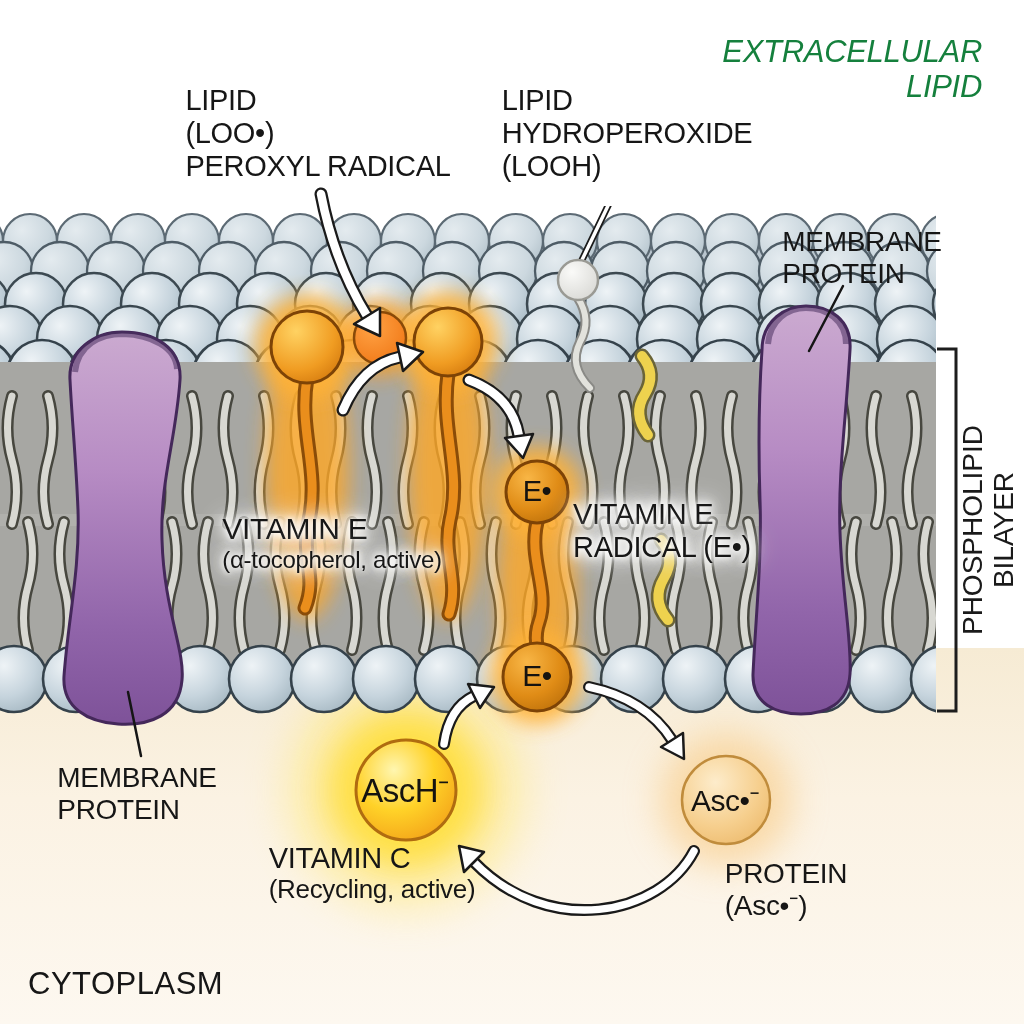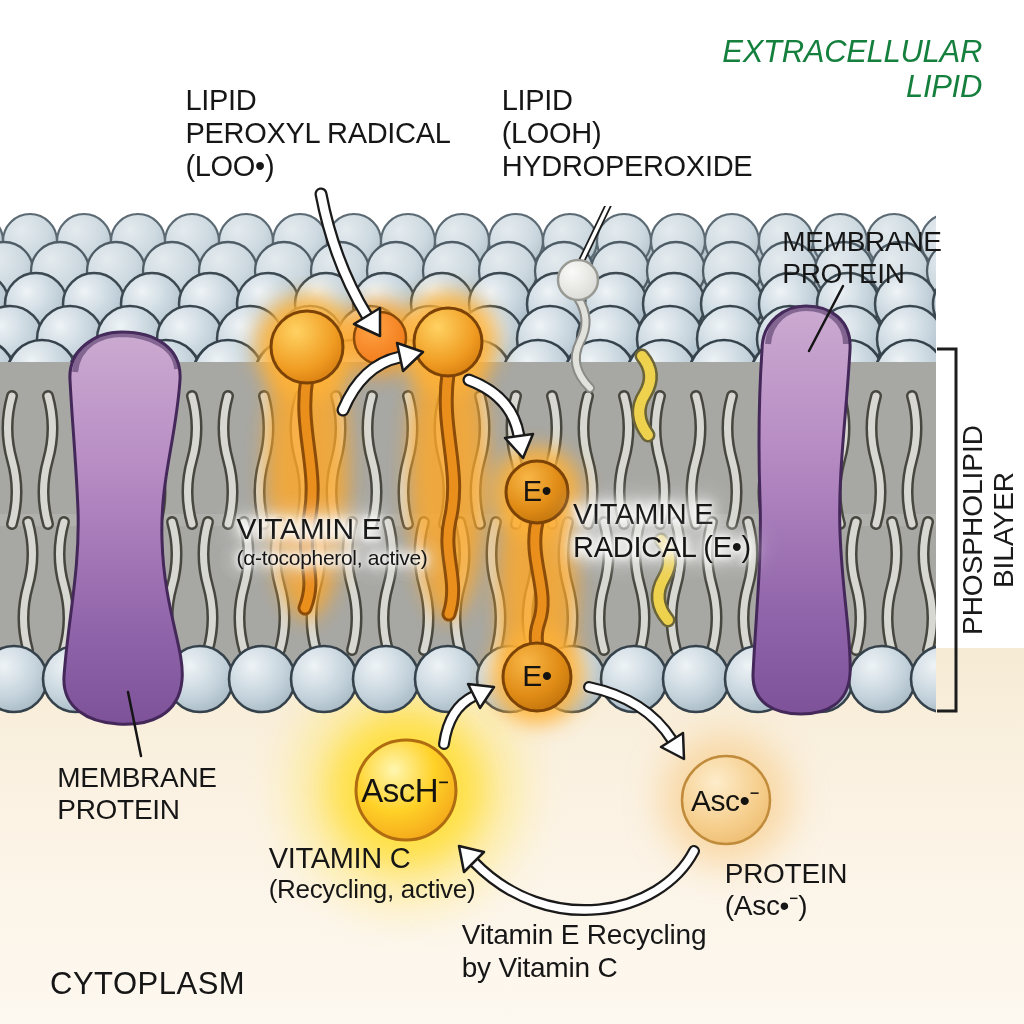--- a/index.html
+++ b/index.html
@@ -2,21 +2,21 @@
 <html><head>
 <meta charset="utf-8">
 <style>
   html,body{margin:0;padding:0;background:#fff;}
   .stage{position:relative;width:1024px;height:1024px;background:#ffffff;overflow:hidden;
          font-family:"Liberation Sans",sans-serif;}
   .stage svg{position:absolute;left:0;top:0;}
   .label{position:absolute;transform:translateX(-50%);color:#161616;
          line-height:1.13;letter-spacing:-0.3px;white-space:nowrap;}
   .label.right{transform:none;text-align:right;}
-  .label.leftalign{transform:none;text-align:center;margin-left:22px;}
+  .label.leftalign{transform:none;text-align:center;}
   .gray{color:#15803d;font-style:italic;}
   .halo{text-shadow:0 0 5px #fff,0 0 9px #fff,0 0 13px #fff,0 0 18px #fff,
         0 0 24px #fff,0 0 30px #fff,0 0 36px #fff;}
   .ball-label{position:absolute;transform:translate(-50%,-50%);color:#151310;
          letter-spacing:-0.5px;white-space:nowrap;}
   .rot{position:absolute;transform:translate(-50%,-50%) rotate(-90deg);
        text-align:center;color:#1a1a1a;line-height:1.1;white-space:nowrap;}
 </style>
 </head>
 <body>
@@ -406,43 +406,43 @@
   <path d="M 937,349 L 956,349 L 956,711 L 937,711" fill="none" stroke="#1d1d1d" stroke-width="3"></path>
 </svg>
 
 <div class="label right gray" style="right:42px;top:34px;font-size:31px;line-height:35px;">
   <div>EXTRACELLULAR</div>
   <div>LIPID</div>
 </div>
 
 <div class="label" style="left:318px;top:84px;font-size:29px;">
   <div>LIPID</div>
+  <div>(LOO•)</div>
   <div>PEROXYL RADICAL</div>
-  <div>(LOO•)</div>
 </div>
 
 <div class="label" style="left:627px;top:84px;font-size:29px;">
   <div>LIPID</div>
+  <div>HYDROPEROXIDE</div>
   <div>(LOOH)</div>
-  <div>HYDROPEROXIDE</div>
 </div>
 
 <div class="label" style="left:862px;top:226px;font-size:28px;">
   <div>MEMBRANE</div>
   <div>PROTEIN</div>
 </div>
 
 <div class="rot" style="left:989px;top:530px;font-size:28px;">
   <div>PHOSPHOLIPID</div>
   <div>BILAYER</div>
 </div>
 
 <div class="label halo" style="left:332px;top:512px;font-size:30px;">
   <div>VITAMIN E</div>
-  <div style="font-size:21px;">(α-tocopherol, active)</div>
+  <div style="font-size:24px;">(α-tocopherol, active)</div>
 </div>
 
 <div class="label halo" style="left:662px;top:498px;font-size:29px;">
   <div>VITAMIN E</div>
   <div>RADICAL (E•)</div>
 </div>
 
 <div class="ball-label" style="left:537px;top:491px;font-size:29px;">E•</div>
 <div class="ball-label" style="left:537px;top:676px;font-size:30px;">E•</div>
 <div class="ball-label" style="left:405px;top:789px;font-size:33px;">AscH⁻</div>
@@ -456,20 +456,16 @@
 <div class="label" style="left:372px;top:842px;font-size:29px;">
   <div>VITAMIN C</div>
   <div style="font-size:26px;">(Recycling, active)</div>
 </div>
 
 <div class="label" style="left:786px;top:858px;font-size:28px;line-height:32px;">
   <div>PROTEIN</div>
   <div>(Asc•⁻)</div>
 </div>
 
-<div class="label" style="left:584px;top:918px;font-size:28px;line-height:33px;letter-spacing:-0.2px;">
-  <div>Vitamin E Recycling</div>
-  <div>by Vitamin C</div>
-</div>
 
 <div class="label leftalign" style="left:28px;top:966px;font-size:31px;letter-spacing:0.5px;">CYTOPLASM</div>
 
 </div>
 
 </body></html>

